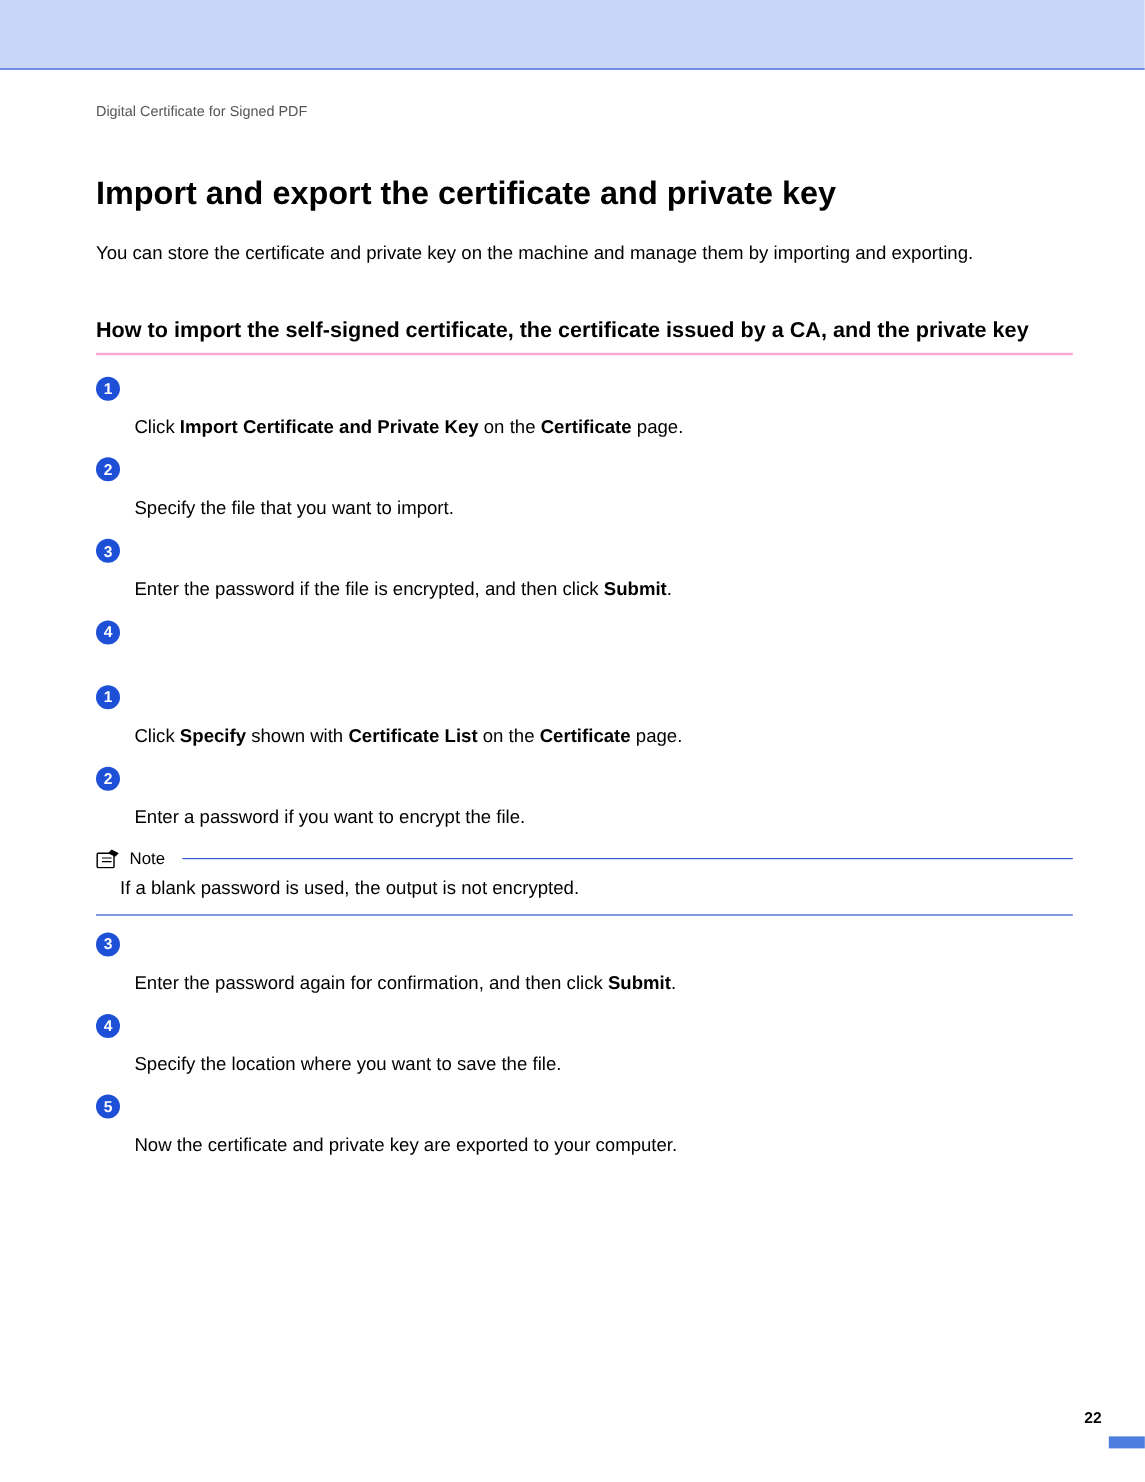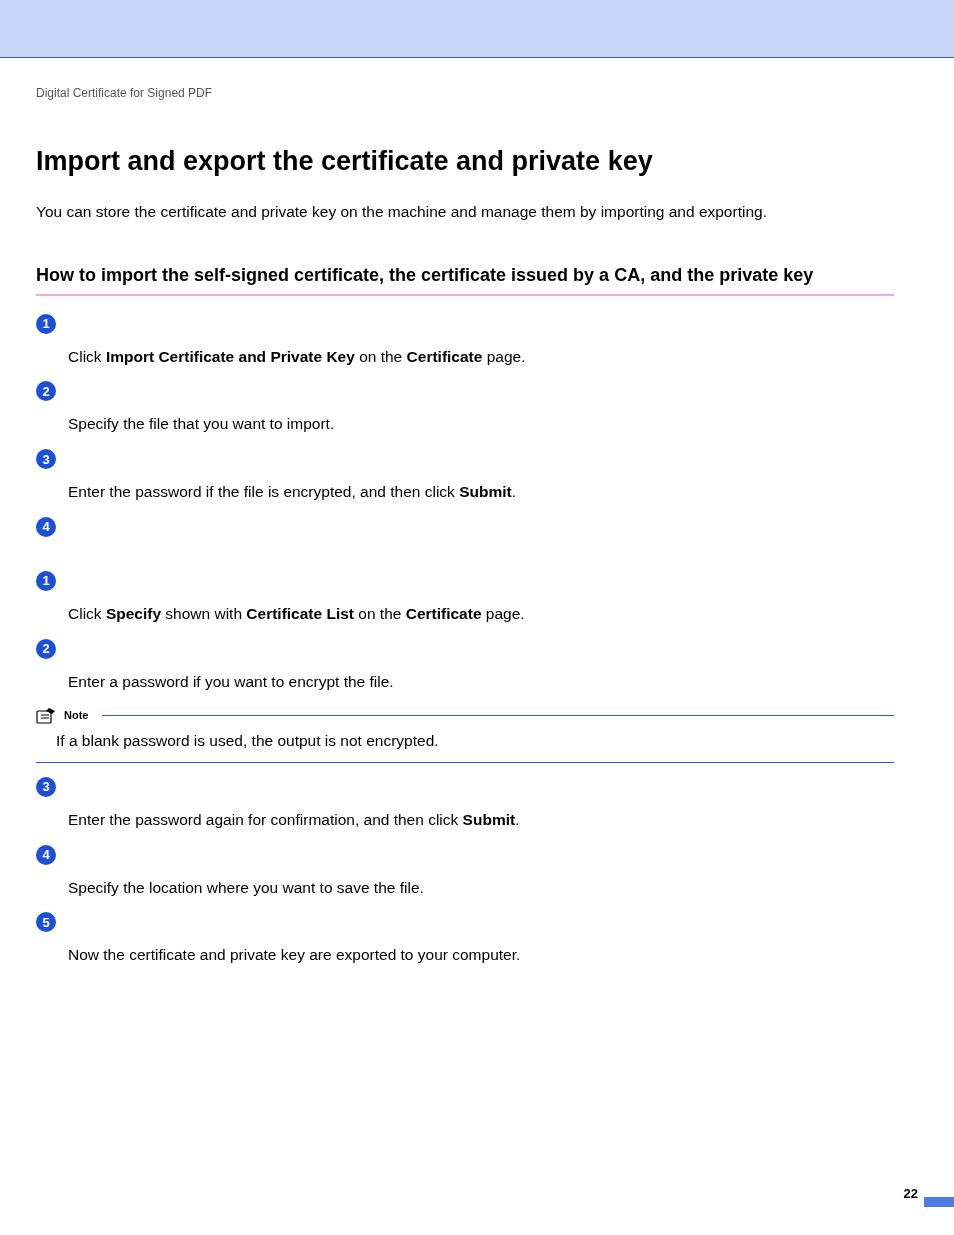--- a/index.html
+++ b/index.html
@@ -1,36 +1,36 @@
 <!DOCTYPE html>
 <html><head>
 <meta charset="utf-8">
 <style>
   * { box-sizing: border-box; margin: 0; padding: 0; }
   html, body { width: 954px; height: 1235px; background: #fff; font-family: Arial, Helvetica, sans-serif; color: #000; }
   .top-band { width: 100%; height: 58px; background: #c8d6f8; border-bottom: 1px solid #2f5bd0; }
-  .page { position: relative; padding: 28px 60px 0 36px; }
+  .page { position: relative; padding: 28px 60px 0 80px; }
   .breadcrumb { font-size: 12px; color: #555; margin-bottom: 46px; }
   h1 { font-size: 27px; font-weight: bold; margin-bottom: 24px; }
   .intro { font-size: 15.5px; line-height: 1.45; margin-bottom: 40px; }
   h2 { font-size: 18px; font-weight: bold; line-height: 1.35; padding-bottom: 6px; border-bottom: 2px solid #f9a8d4; margin-bottom: 18px; }
   .steps { margin-bottom: 34px; }
   .step { display: flex; align-items: flex-start; gap: 12px; margin-bottom: 14px; }
   .numball { flex: 0 0 20px; width: 20px; height: 20px; border-radius: 50%; background: #1d4fd7; color: #fff; font-size: 13px; font-weight: bold; display: flex; align-items: center; justify-content: center; line-height: 1; }
   .step-text { font-size: 15.5px; line-height: 1.4; margin-top: 32px; }
   .step-text b { font-weight: bold; }
   .note-block { margin: 6px 0 14px 0; }
   .note-head { display: flex; align-items: center; gap: 6px; }
   .note-icon { width: 22px; height: 18px; display: flex; align-items: center; justify-content: center; }
-  .note-label { font-size: 11px; font-weight: bold; }
+  .note-label { font-size: 14px; font-weight: normal; }
   .note-line { flex: 1; height: 1px; background: #2f5bd0; margin-left: 8px; }
   .note-body { font-size: 15.5px; line-height: 1.4; margin: 6px 0 10px 20px; }
   .note-foot { height: 1px; background: #2f5bd0; width: 100%; }
   .footer { position: absolute; bottom: 28px; right: 0; left: 0; }
-  .page-num { position: absolute; right: 36px; bottom: 6px; font-size: 13px; font-weight: bold; }
+  .page-num { position: absolute; right: 36px; bottom: 18px; font-size: 13px; font-weight: bold; }
   .foot-accent { position: absolute; right: 0; bottom: 0; width: 30px; height: 10px; background: #4e7de0; }
 </style>
 </head>
 <body>
 
 <div class="top-band"></div>
 
 <div class="page">
 
   <div class="breadcrumb">Digital Certificate for Signed PDF</div>

